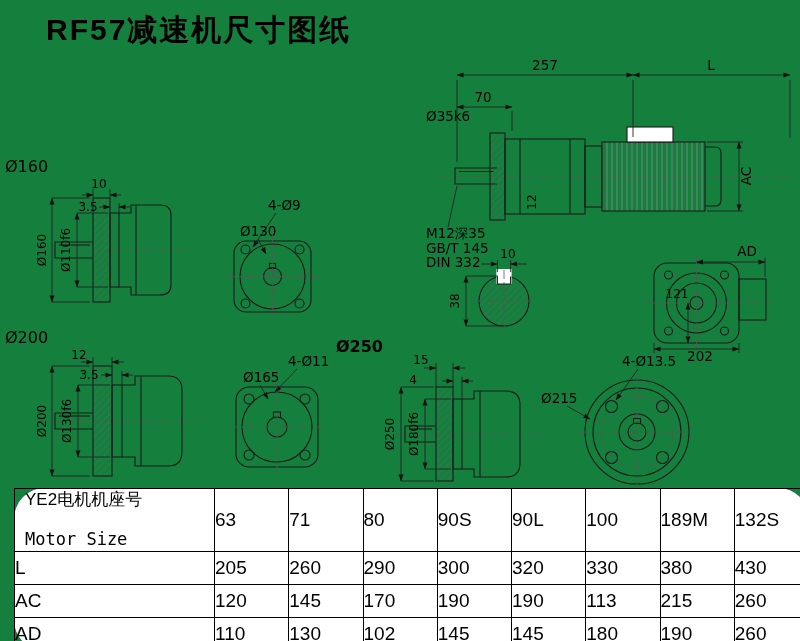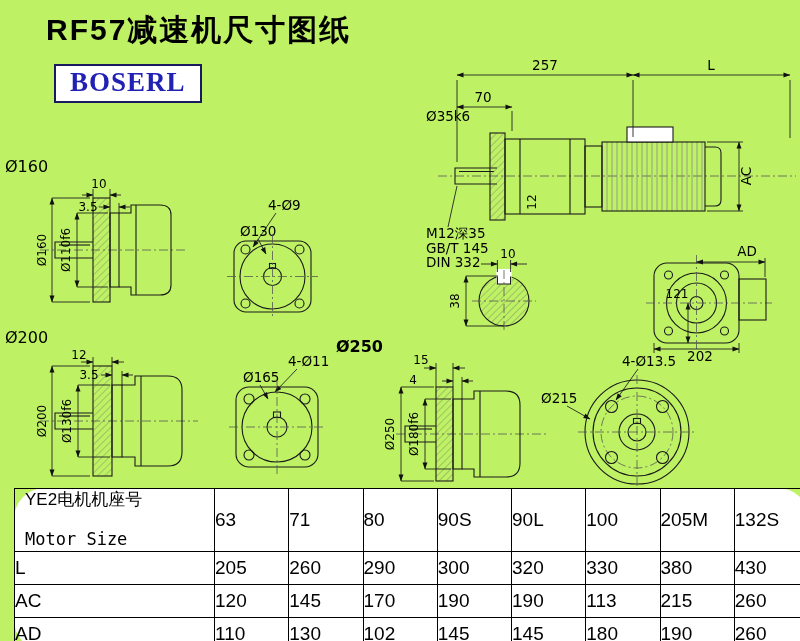--- a/index.html
+++ b/index.html
@@ -1,16 +1,16 @@
 <!DOCTYPE html>
 <html><head>
 <meta charset="utf-8">
 <style>
   html,body { margin:0; padding:0; background:#ffffff; }
-  .page { position:relative; width:800px; height:641px; background:#bef264; overflow:hidden;
+  .page { position:relative; width:800px; height:641px; background:#15803d; overflow:hidden;
           font-family:"Liberation Sans", sans-serif; color:#000; }
   .title { position:absolute; left:46px; top:10px; font:bold 30px "Liberation Sans", sans-serif; letter-spacing:2px; }
   .logo { position:absolute; left:54px; top:64px; border:2px solid #1a1a5e; padding:1px 14px 3px 14px; background:#fff; }
   .logo span { font:bold 27px "Liberation Serif", serif; color:#2121b4; letter-spacing:1px; }
   .drawing-svg { position:absolute; left:0; top:0; }
 
   .ln  { stroke:#1a1a1a; stroke-width:1.1; fill:none; }
   .lnf { stroke:#1a1a1a; stroke-width:1.1; fill:#ffffff; }
   .lnx { stroke:#1a1a1a; stroke-width:1.1; }
   .cl  { stroke:#555; stroke-width:0.8; stroke-dasharray:9 3 2 3; fill:none; }
@@ -28,23 +28,20 @@
   .size-table .mono { font-family:"DejaVu Sans Mono", monospace; font-size:17px;margin-top:16px; }
   .size-table .col-head { font-size:19px; height:51px; }
   .size-table td { height:32px; font-size:19px; }
 </style>
 </head>
 <body>
 
 <div class="page">
 
   <div class="title">RF57减速机尺寸图纸</div>
-  <div class="logo">
-    <span>BOSERL</span>
-  </div>
 
   <svg class="drawing-svg" width="800" height="490" viewBox="0 0 800 490">
     <defs>
       <marker id="ar" viewBox="0 0 10 10" refX="9" refY="5" markerWidth="10" markerHeight="8" orient="auto-start-reverse">
         <path d="M0,1.5 L9.5,5 L0,8.5 z" fill="#111"></path>
       </marker>
       <pattern id="hatch" width="5" height="5" patternTransform="rotate(45)" patternUnits="userSpaceOnUse">
         <line x1="0" y1="0" x2="0" y2="5" stroke="#666" stroke-width="0.7"></line>
       </pattern>
       <pattern id="fins" width="5" height="8" patternUnits="userSpaceOnUse">
@@ -294,21 +291,21 @@
         <th class="head-cell">
           <div>YE2电机机座号</div>
           <div class="mono">Motor Size</div>
         </th>
         <th class="col-head">63</th>
         <th class="col-head">71</th>
         <th class="col-head">80</th>
         <th class="col-head">90S</th>
         <th class="col-head">90L</th>
         <th class="col-head">100</th>
-        <th class="col-head">205M</th>
+        <th class="col-head">189M</th>
         <th class="col-head">132S</th>
       </tr>
       <tr>
         <td>L</td>
         <td>205</td>
         <td>260</td>
         <td>290</td>
         <td>300</td>
         <td>320</td>
         <td>330</td>

